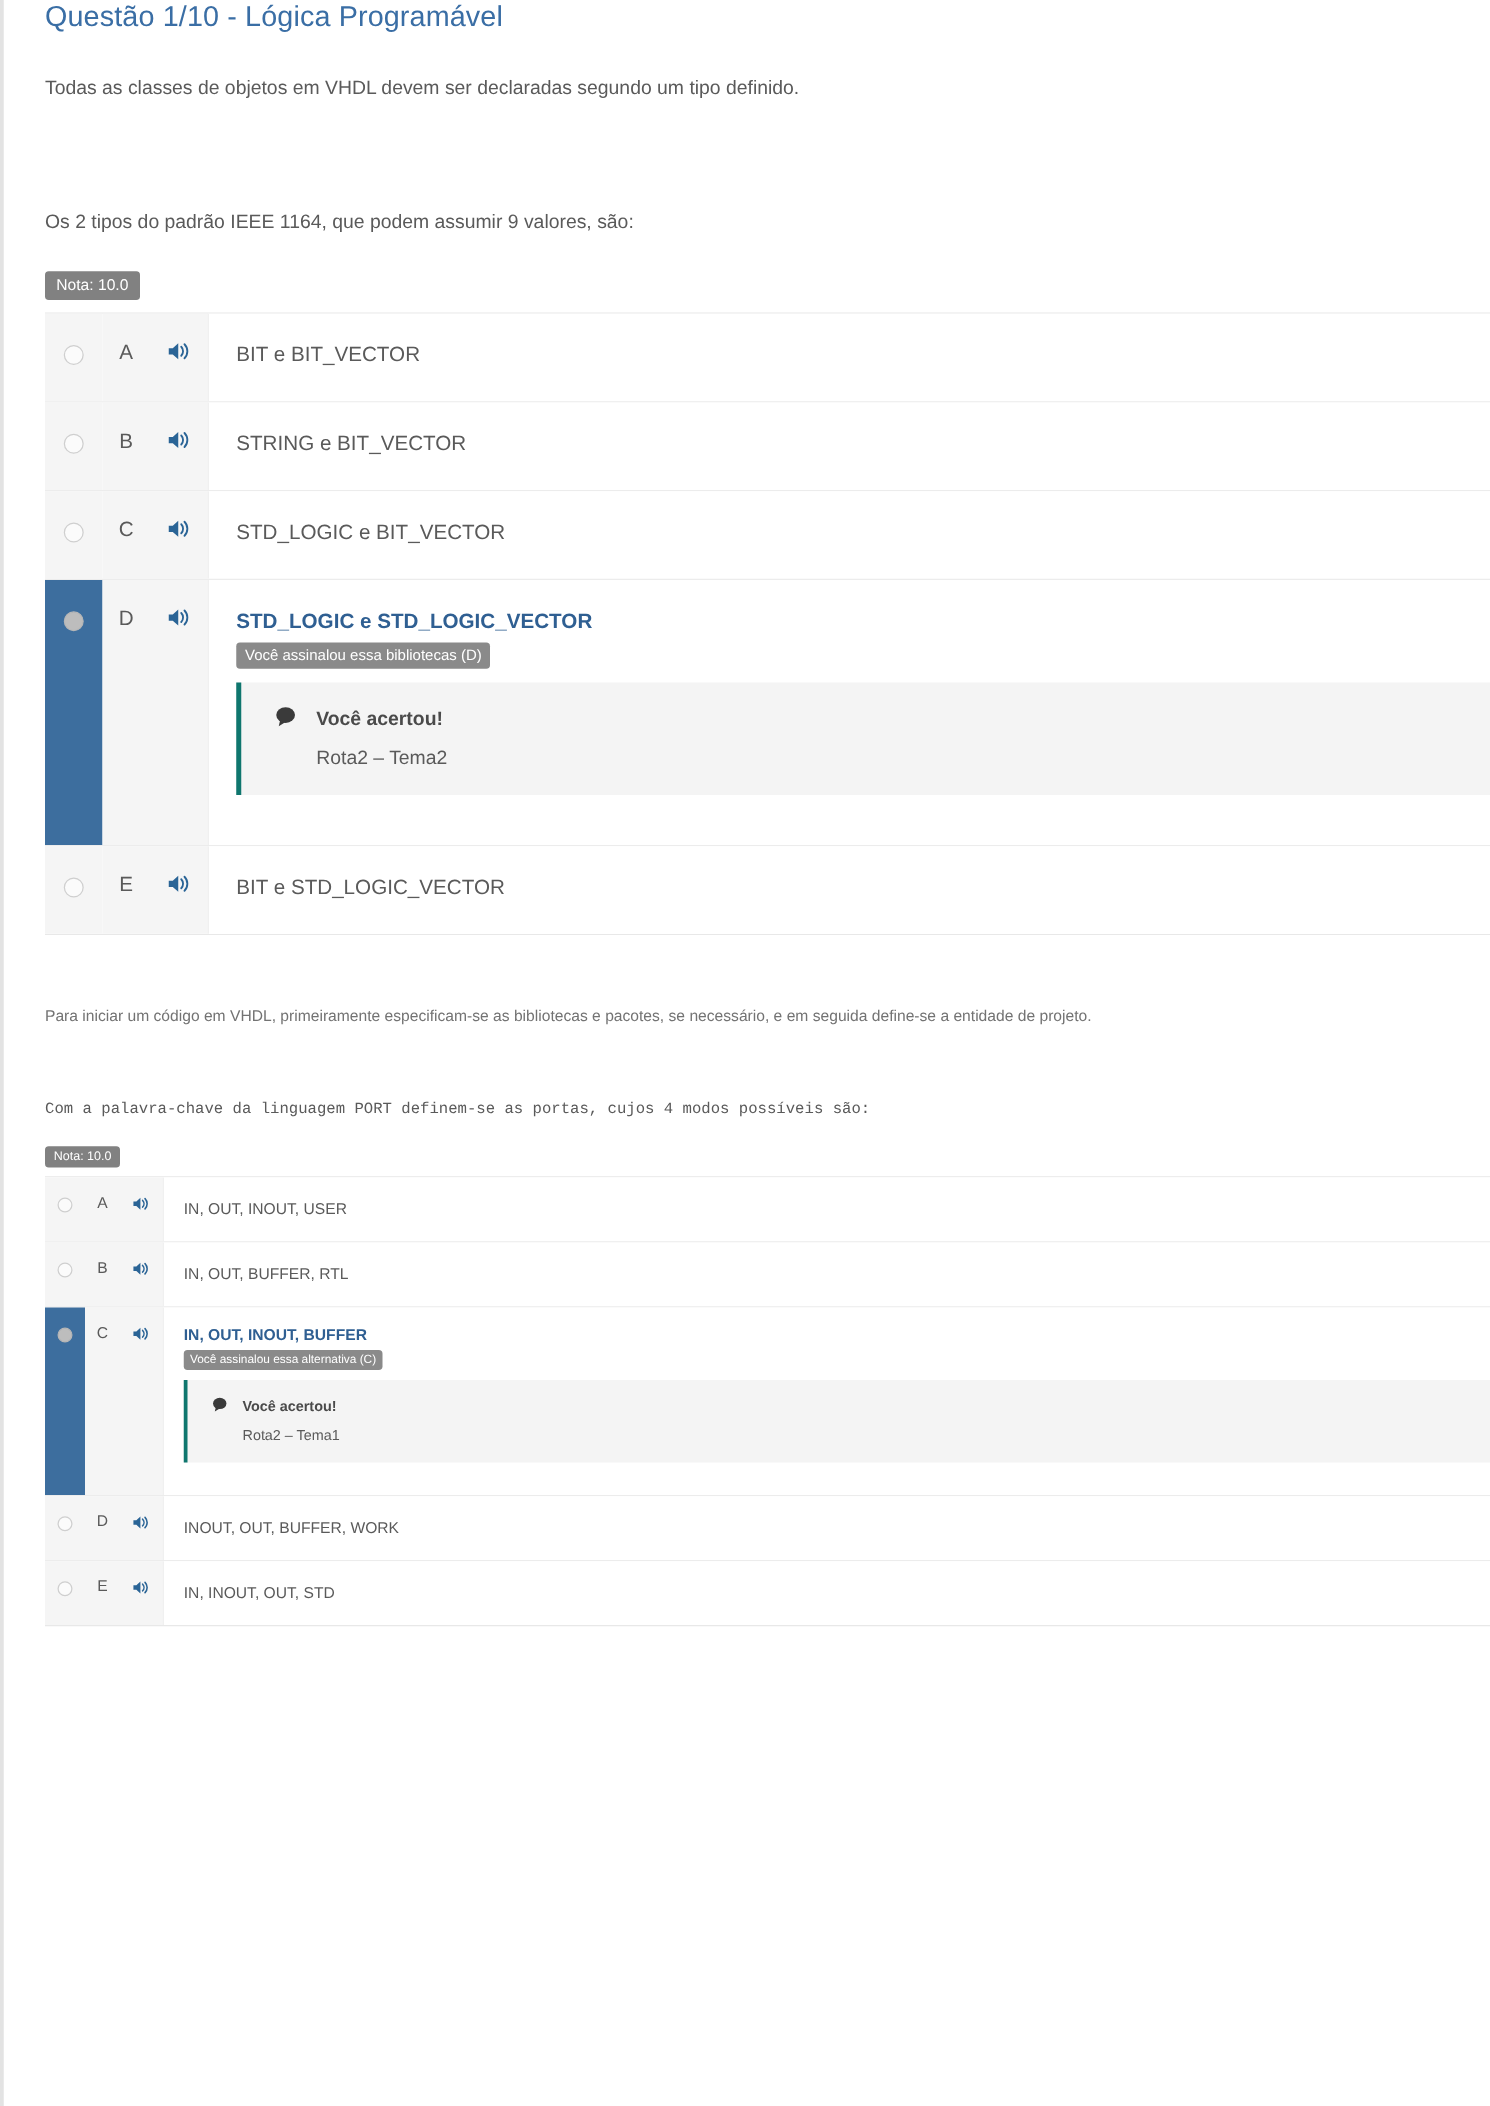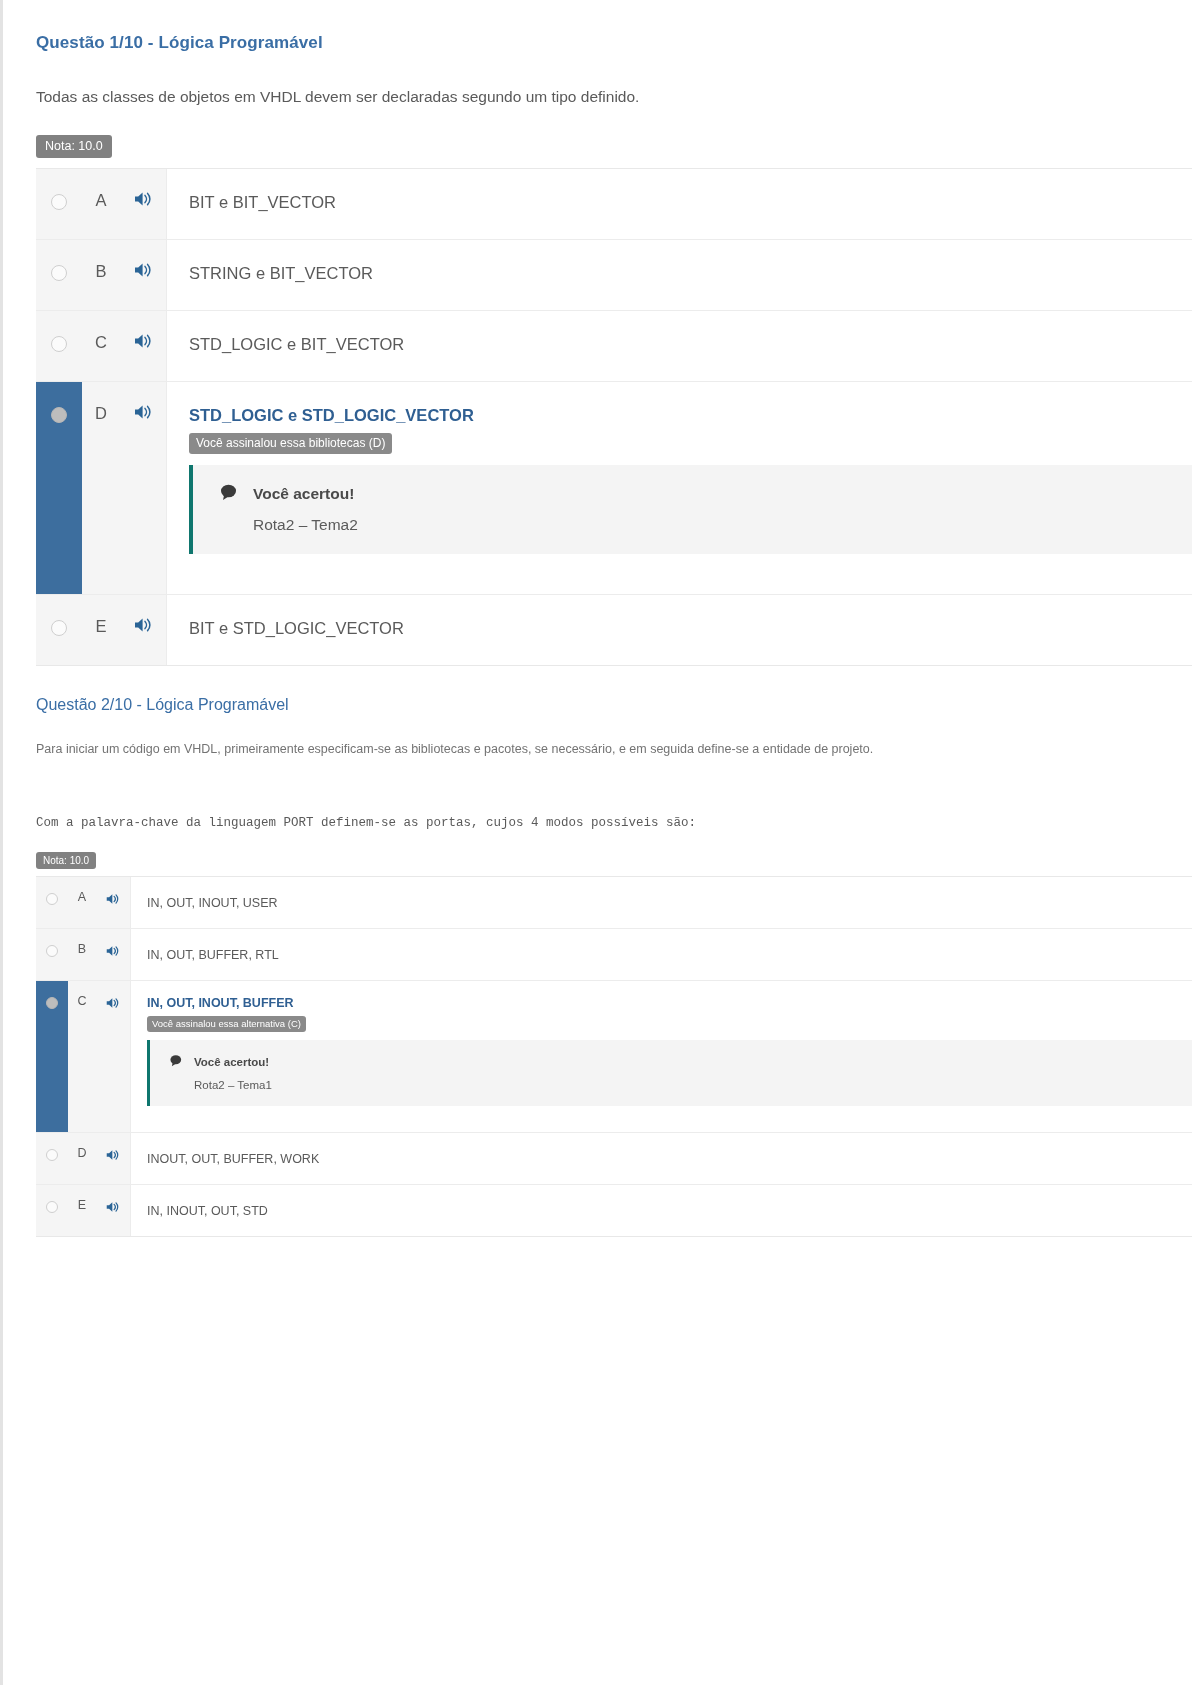--- a/index.html
+++ b/index.html
@@ -22,25 +22,24 @@
     box-sizing: border-box;
     border-left: 3px solid #e3e3e3;
   }
 
   
   .q-block { box-sizing: border-box; }
 
   .q1 { padding: 0 0 0 33px; }
 
   .q1 .q-title {
-    font-size: 17px;
+    font-size: 23px;
     color: #3a6ea5;
-    font-weight: 700;
-    margin: 0;
-    padding-top: 33px;
+    font-weight: 400;
+    margin: 0;
     letter-spacing: .1px;
   }
   .q1 .q-text {
     font-size: 15.5px;
     color: #5a5a5a;
     margin: 0;
     padding-top: 32px;
     line-height: 1.5;
   }
   .q1 .q-text2 {
@@ -217,20 +216,21 @@
   .q2 .fb-line1 { gap: 10px; }
 </style>
 </head>
 <body>
 
 <div class="page">
 
   <div class="q-block q1">
     <h1 class="q-title">Questão 1/10 - Lógica Programável</h1>
     <p class="q-text">Todas as classes de objetos em VHDL devem ser declaradas segundo um tipo definido.</p>
+    <p class="q-text2">Os 2 tipos do padrão IEEE 1164, que podem assumir 9 valores, são:</p>
     <div><span class="nota">Nota: 10.0</span></div>
 
     <div class="options">
 
       <div class="opt-row">
         <div class="opt-radio-cell" style="padding-top:25px;">
           <span class="radio"></span>
         </div>
         <div class="opt-letter-cell" style="padding-top:23px;">
           <span class="letter">A</span>
@@ -343,21 +343,20 @@
         </div>
         <div class="opt-body-cell" style="padding:25px 0 27px 22px;">
           <span class="opt-text">BIT e STD_LOGIC_VECTOR</span>
         </div>
       </div>
 
     </div>
   </div>
 
   <div class="q-block q2">
-    <h2 class="q-title">Questão 2/10 - Lógica Programável</h2>
     <p class="q-text">Para iniciar um código em VHDL, primeiramente especificam-se as bibliotecas e pacotes, se necessário, e em seguida define-se a entidade de projeto.</p>
     <p class="q-text2">Com a palavra-chave da linguagem PORT definem-se as portas, cujos 4 modos possíveis são:</p>
     <div><span class="nota">Nota: 10.0</span></div>
 
     <div class="options">
 
       <div class="opt-row">
         <div class="opt-radio-cell" style="padding-top:16px;">
           <span class="radio"></span>
         </div>

